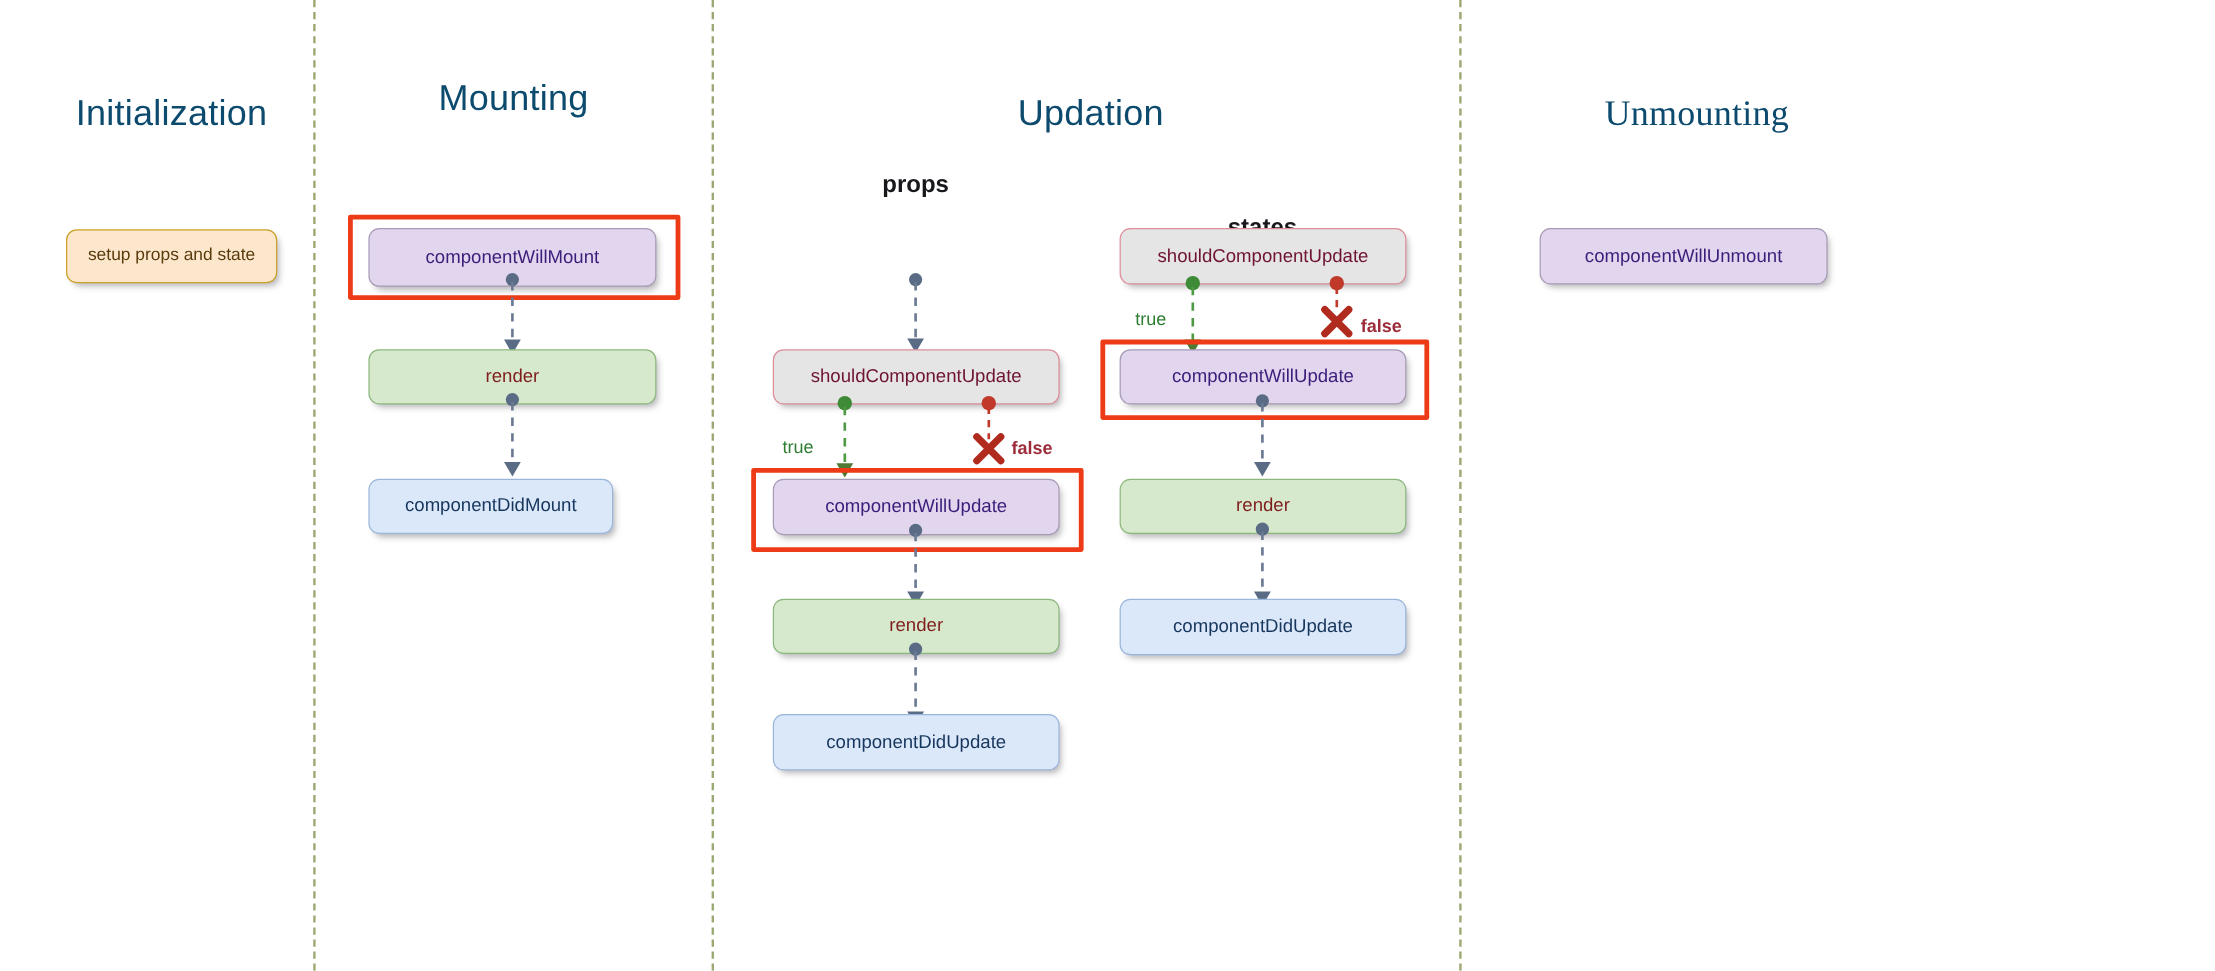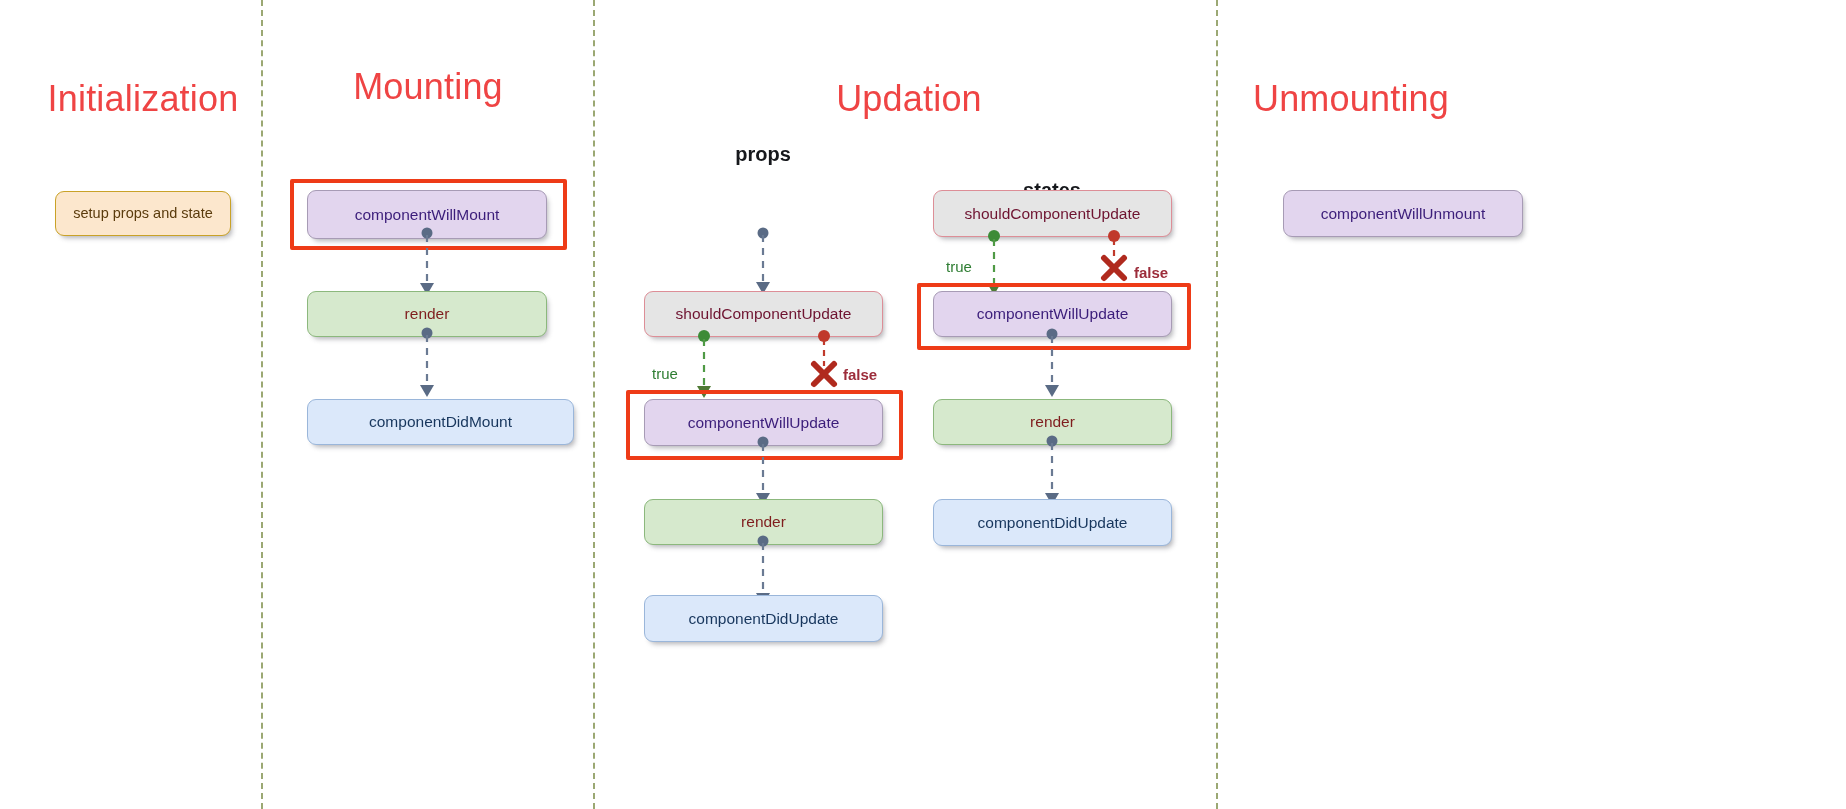--- a/index.html
+++ b/index.html
@@ -15,23 +15,23 @@
   
   .vdiv{
     position:absolute;top:0;bottom:0;width:0;
     border-left:2px dashed #8a9a5b;
     opacity:.85;
   }
 
   
   .col-title{
     position:absolute;
-    font-size:36px;
+    font-size:30px;
     font-weight:400;
-    color:#ef4444;
+    color:#0c4a6e;
     letter-spacing:.2px;
     white-space:nowrap;
     transform:translateX(-50%);
     text-align:right;
   }
   .sub-title{
     position:absolute;
     font-size:20px;
     font-weight:700;
     color:#16181c;
@@ -86,21 +86,21 @@
 
 <div id="stage">
 
   <div class="vdiv" style="left:261px;"></div>
   <div class="vdiv" style="left:593px;"></div>
   <div class="vdiv" style="left:1216px;"></div>
 
   <div class="col-title" style="left:143px;top:78px;">Initialization</div>
   <div class="col-title" style="left:428px;top:66px;">Mounting</div>
   <div class="col-title" style="left:909px;top:78px;">Updation</div>
-  <div class="col-title" style="left:1351px;top:78px;">Unmounting</div>
+  <div class="col-title" style="left:1414px;top:78px;font-family:Liberation Serif, serif;">Unmounting</div>
 
   <div class="sub-title" style="left:763px;top:143px;">props</div>
   <div class="sub-title" style="left:1052px;top:143px;margin-top:36px;">states</div>
 
   <div class="node n-orange" style="left:55px;top:191px;width:176px;height:45px;">setup props and state</div>
 
   <div class="hilite" style="left:290px;top:179px;width:277px;height:71px;"></div>
 
   <div class="node n-purple" style="left:307px;top:190px;width:240px;height:49px;">componentWillMount</div>
 
@@ -111,21 +111,21 @@
   </svg>
 
   <div class="node n-green" style="left:307px;top:291px;width:240px;height:46px;">render</div>
 
   <svg class="conn" style="left:380px;top:323px;width:96px;height:80px;">
     <circle cx="47" cy="10" r="5.5" fill="#5a6b85"></circle>
     <line x1="47" y1="12" x2="47" y2="62" stroke="#6a7a93" stroke-width="2.2" stroke-dasharray="7,6"></line>
     <polygon points="40,62 54,62 47,74" fill="#5a6b85"></polygon>
   </svg>
 
-  <div class="node n-blue" style="left:307px;top:399px;width:267px;height:46px;">componentDidMount</div>
+  <div class="node n-blue" style="left:307px;top:399px;width:204px;height:46px;">componentDidMount</div>
 
 
   <svg class="conn" style="left:716px;top:224px;width:96px;height:74px;">
     <circle cx="47" cy="9" r="5.5" fill="#5a6b85"></circle>
     <line x1="47" y1="11" x2="47" y2="58" stroke="#6a7a93" stroke-width="2.2" stroke-dasharray="7,6"></line>
     <polygon points="40,58 54,58 47,70" fill="#5a6b85"></polygon>
   </svg>
 
   <div class="node n-red" style="left:644px;top:291px;width:239px;height:46px;">shouldComponentUpdate</div>
 

